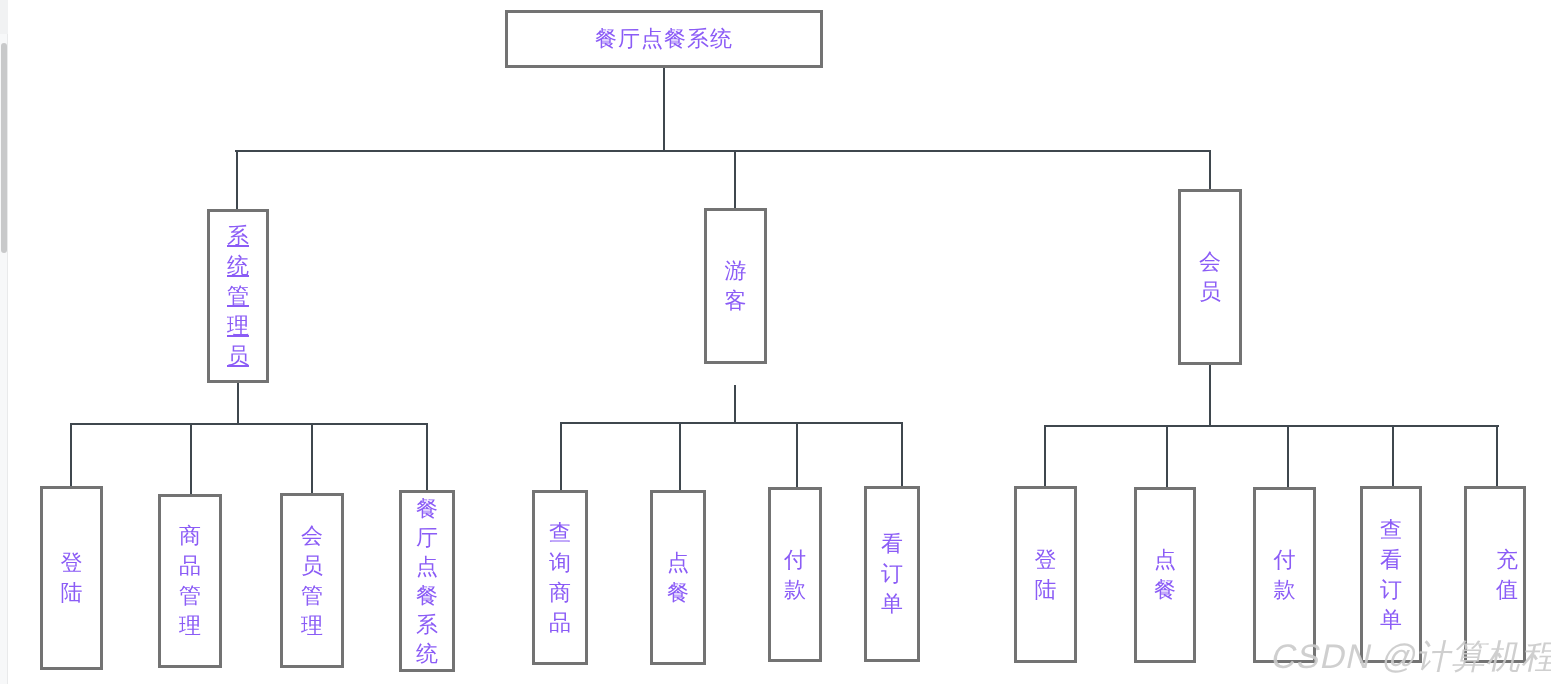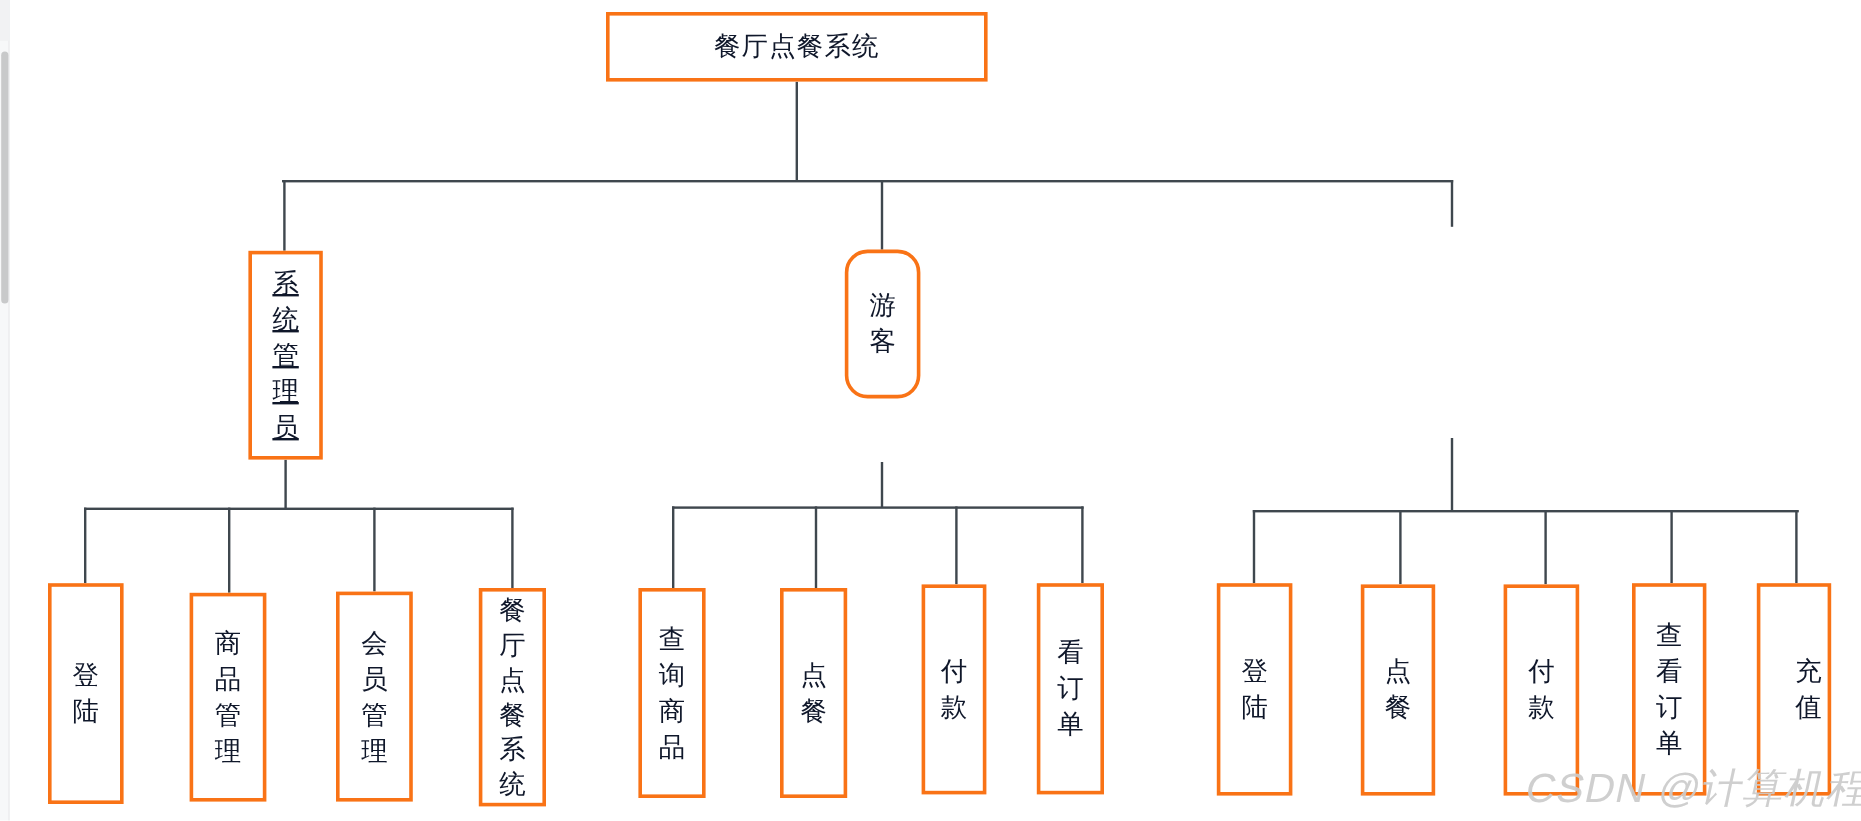--- a/index.html
+++ b/index.html
@@ -4,22 +4,22 @@
 <style>
   html,body{margin:0;padding:0;background:#ffffff;}
   body{font-family:"Liberation Sans","DejaVu Sans",sans-serif;}
   .canvas{
     position:relative;width:1551px;height:684px;background:#ffffff;
     overflow:hidden;
   }
   
   .node{
     position:absolute;box-sizing:border-box;background:#ffffff;
-    border:3px solid #f97316;display:flex;align-items:center;justify-content:center;
-    color:#0f172a;font-size:22px;z-index:2;
+    border:3px solid #737373;display:flex;align-items:center;justify-content:center;
+    color:#8b5cf6;font-size:22px;z-index:2;
   }
   .hlabel{letter-spacing:1px;white-space:nowrap;}
   .vlabel{width:24px;line-height:30px;text-align:center;word-break:break-all;}
   .vlabel.tight{line-height:29px;}
   
   .hline,.vline{position:absolute;background:#3f474e;z-index:1;}
   .hline{height:2px;}
   .vline{width:2px;}
   
   .scroll-track{
@@ -49,22 +49,25 @@
 
   <div class="vline" style="left:663px;top:68px;height:83px;"></div>
   <div class="hline" style="left:235px;top:150px;width:976px;"></div>
   <div class="vline" style="left:236px;top:150px;height:59px;"></div>
   <div class="vline" style="left:734px;top:150px;height:58px;"></div>
   <div class="vline" style="left:1209px;top:150px;height:39px;"></div>
 
   <div class="node" style="left:207px;top:209px;width:62px;height:174px;text-decoration:underline;">
     <span class="vlabel">系统管理员</span>
   </div>
-  <div class="node" style="left:704px;top:208px;width:63px;height:124px;border-radius:19px;">
+  <div class="node" style="left:704px;top:208px;width:63px;height:156px;">
     <span class="vlabel">游客</span>
+  </div>
+  <div class="node" style="left:1178px;top:189px;width:64px;height:176px;">
+    <span class="vlabel">会员</span>
   </div>
 
   <div class="vline" style="left:237px;top:383px;height:41px;"></div>
   <div class="hline" style="left:70px;top:423px;width:358px;"></div>
   <div class="vline" style="left:70px;top:423px;height:63px;"></div>
   <div class="vline" style="left:190px;top:423px;height:71px;"></div>
   <div class="vline" style="left:311px;top:423px;height:70px;"></div>
   <div class="vline" style="left:426px;top:423px;height:67px;"></div>
 
   <div class="node" style="left:40px;top:486px;width:63px;height:184px;">

